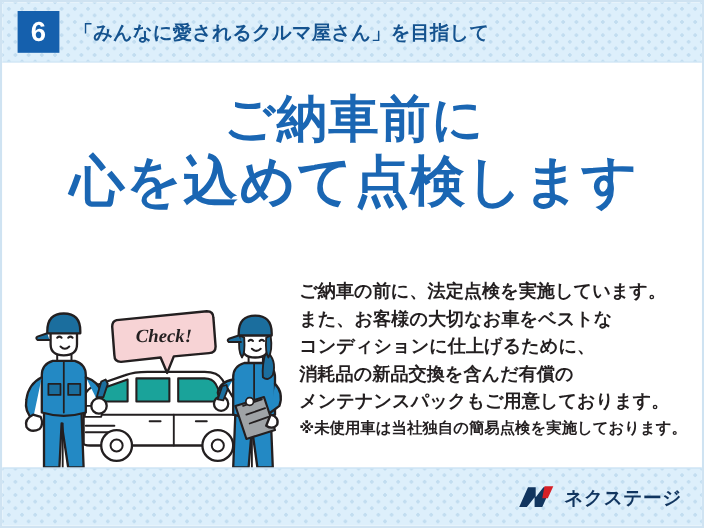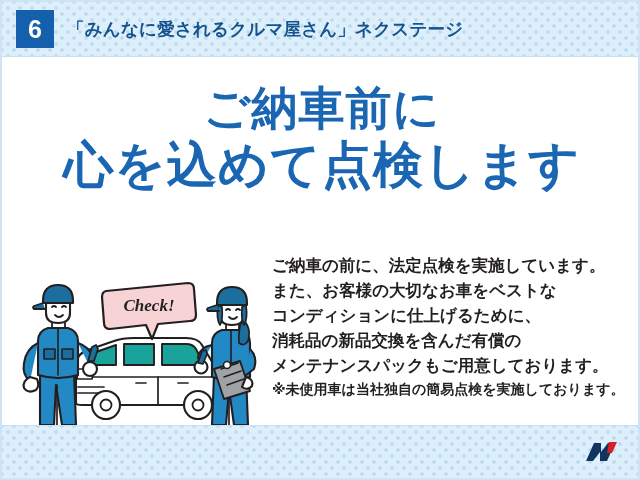--- a/index.html
+++ b/index.html
@@ -105,21 +105,21 @@
     white-space:nowrap;
   }
 </style>
 </head>
 <body>
 
 <div id="poster">
 
   <div id="header" class="dots">
     <div id="badge">6</div>
-    <div id="header-title">「みんなに愛されるクルマ屋さん」ネクステージ</div>
+    <div id="header-title">「みんなに愛されるクルマ屋さん」を目指して</div>
   </div>
 
   <div id="main">
 
     <div id="headline">
       <span class="l1">ご納車前に</span>
       <span class="l2">心を込めて点検します</span>
     </div>
 
     <div id="content">
@@ -239,16 +239,17 @@
 
     </div>
   </div>
 
   <div id="footer" class="dots">
     <div id="logo">
       <svg id="logo-mark" width="36" height="24" viewBox="0 0 36 24" xmlns="http://www.w3.org/2000/svg">
         <path d="M2 21 L10 3 L17 3 L17 12 L24 3 L31 3 L23 21 L16 21 L16 12 L9 21 Z" fill="#11355f"></path>
         <path d="M25 2 L33 2 L28 13 L23 13 Z" fill="#d61f26"></path>
       </svg>
+      <span id="logo-text">ネクステージ</span>
     </div>
   </div>
 
 </div>
 
 </body></html>

